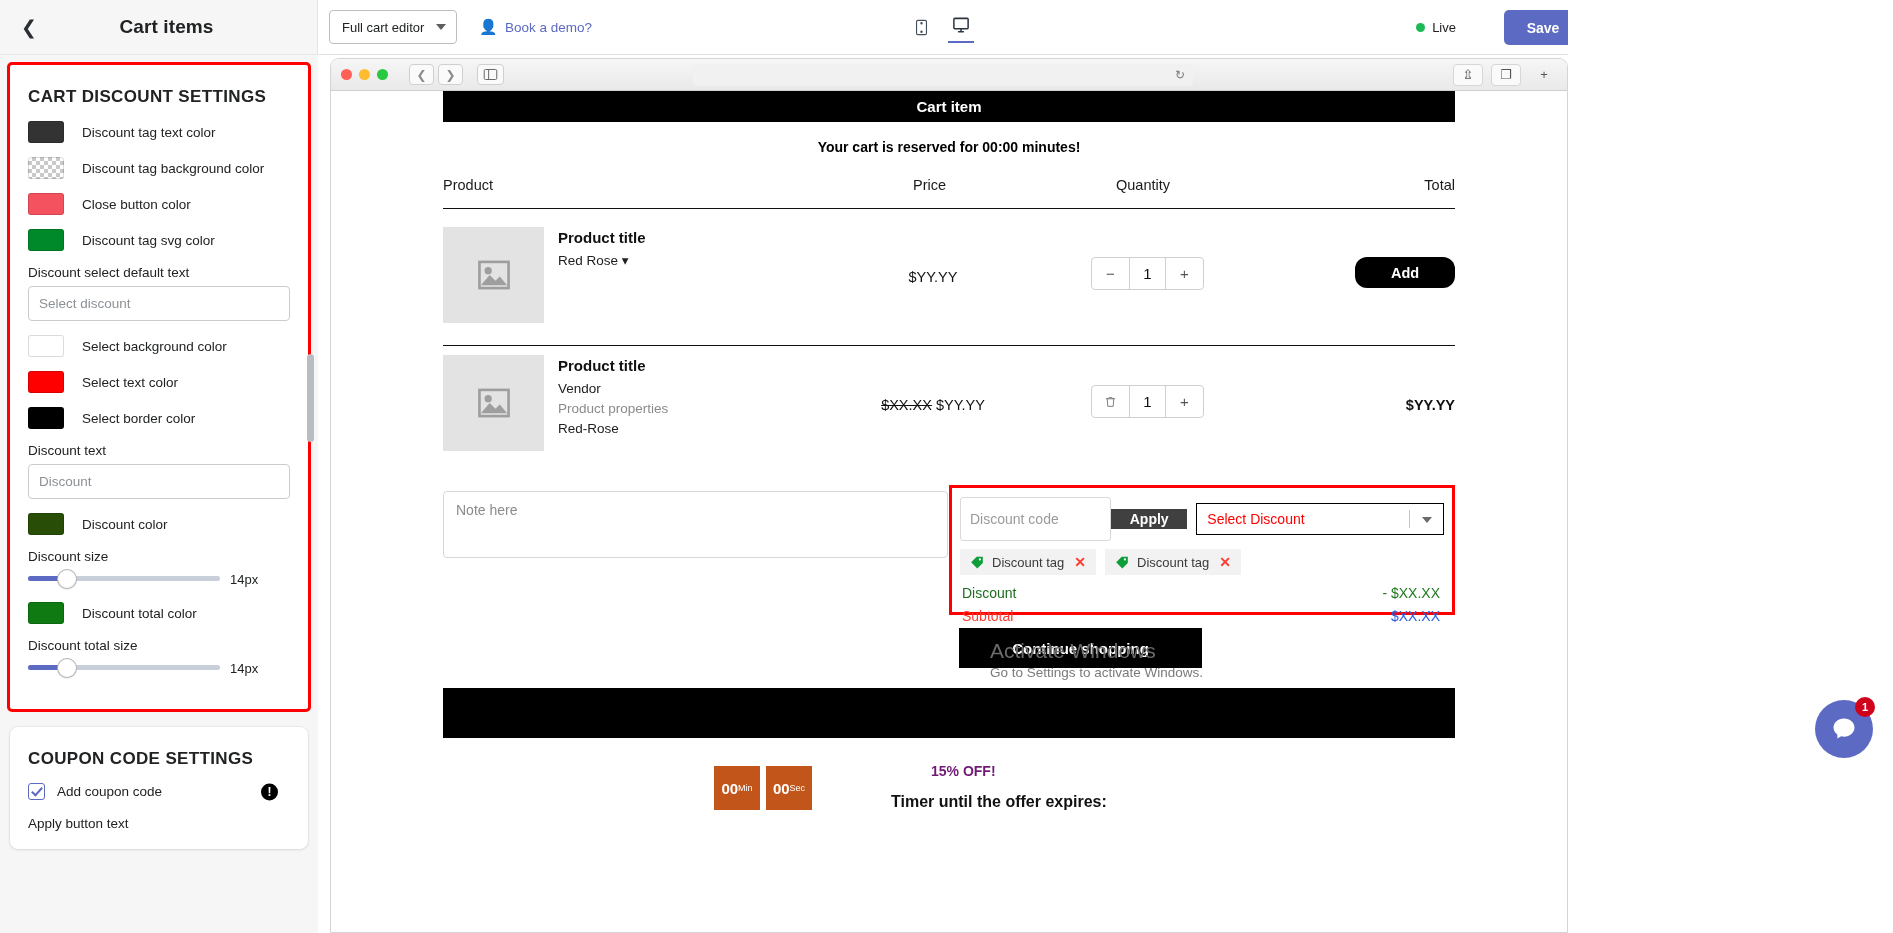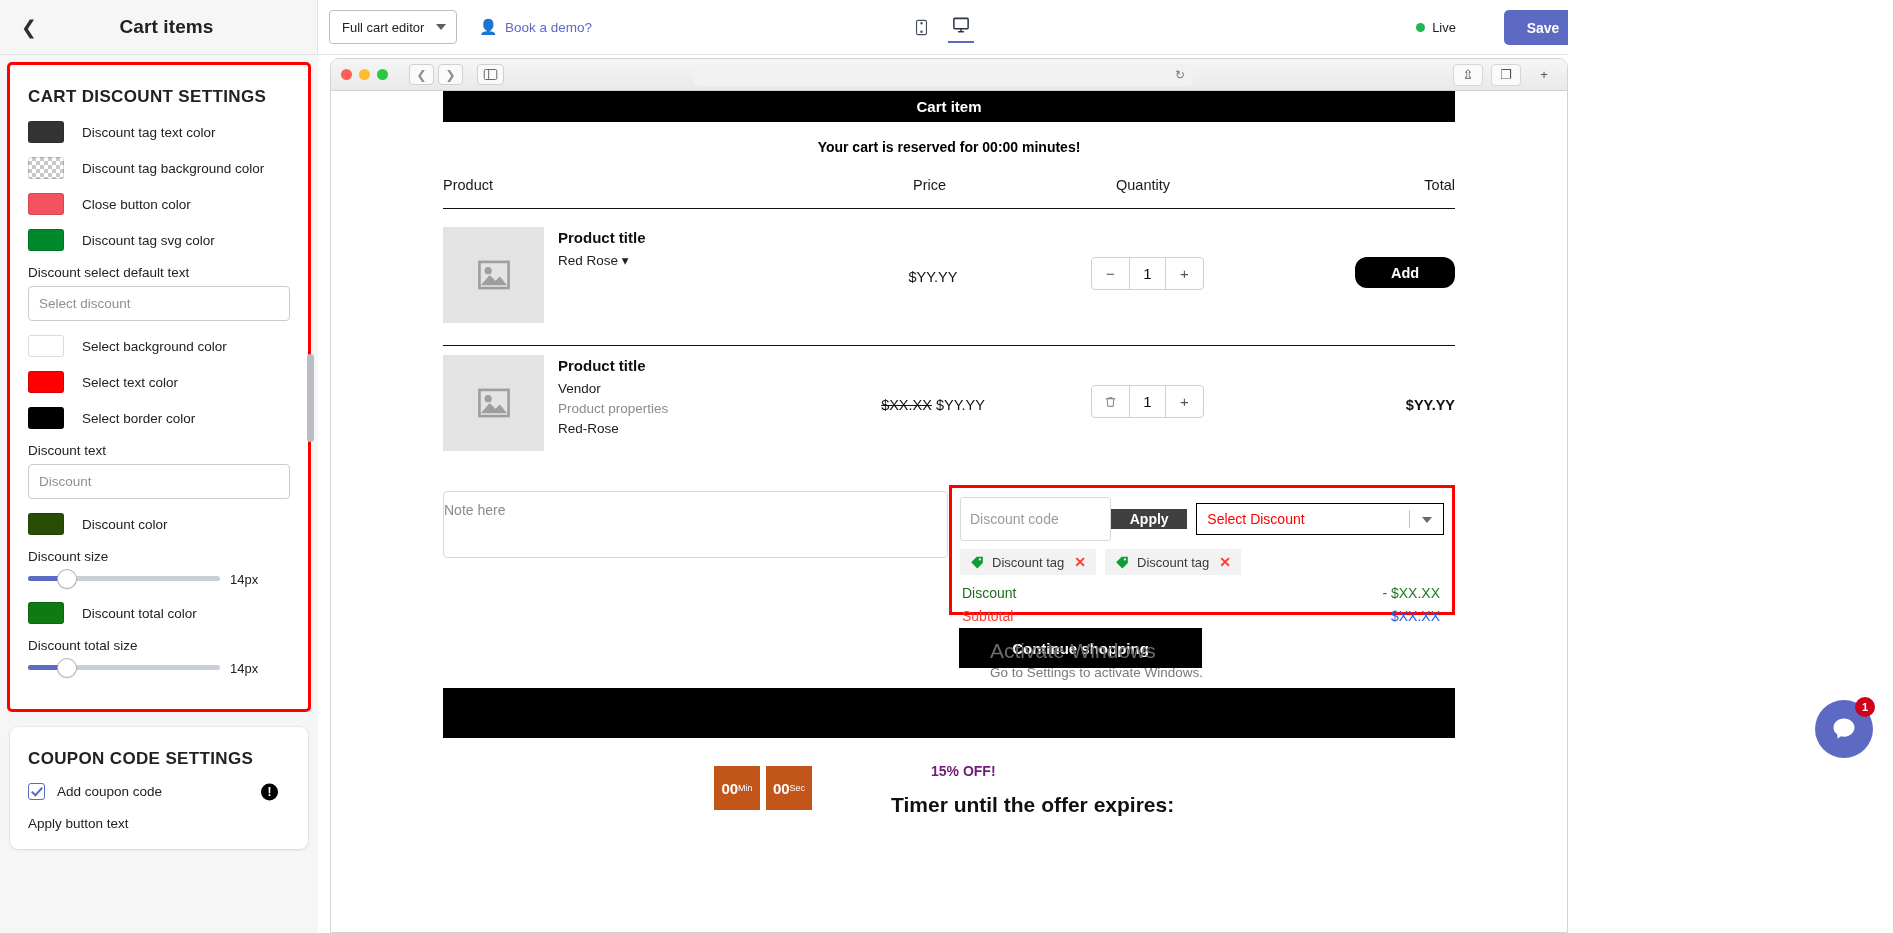--- a/index.html
+++ b/index.html
@@ -220,21 +220,21 @@
   .qtybox .mid { border-left: 1px solid #d0d0d0; border-right: 1px solid #d0d0d0; color: #111; cursor: text; }
   .addbtn {
     position: absolute; right: 0; top: 38px; width: 100px; height: 31px; background: #000;
     color: #fff; font-size: 14.5px; font-weight: 700; display: flex; align-items: center;
     justify-content: center; cursor: pointer; border-radius: 12px;
   }
   .rowtotal { position: absolute; right: 0; top: 50px; font-size: 14.5px; font-weight: 700; color: #111; }
 
   #noteinput {
     position: absolute; left: 112px; top: 400px; width: 505px; height: 67px;
-    border: 1px solid #d7d7d7; border-radius: 4px; background: #fff; padding: 10px 0;
+    border: 1px solid #d7d7d7; border-radius: 4px; background: #fff; padding: 10px 12px;
     font-size: 14px; color: #8b8b8b; cursor: text;
   }
   #discount-box {
     position: absolute; left: 618px; top: 394px; width: 506px; height: 130px;
     border: 3px solid #ff0000; background: #fff; padding: 9px 8px 8px 8px;
   }
   #dc-line { display: flex; align-items: center; }
   #dc-input {
     width: 154px; height: 44px; border: 1px solid #d9d9d9; border-radius: 3px;
     background: #fff; padding: 16px 9px; font-size: 14px; color: #9a9a9a;
@@ -296,21 +296,21 @@
     display: flex; flex-direction: row; align-items: center; justify-content: center;
   }
   .timer-block .tnum { font-size: 15px; font-weight: 700; line-height: 17px; }
   .timer-block .tlbl { font-size: 9px; line-height: 11px; }
   #t-min { left: 383px; }
   #t-sec { left: 435px; }
   #offer-title {
     position: absolute; left: 600px; top: 672px; font-size: 14px; font-weight: 700; color: #701a75;
   }
   #offer-sub {
-    position: absolute; left: 560px; top: 702px; font-size: 21px; font-weight: 700; color: #111;
+    position: absolute; left: 560px; top: 702px; font-size: 16px; font-weight: 700; color: #111;
   }
 
   
   #chat {
     position: absolute; left: 1815px; top: 700px; width: 58px; height: 58px; border-radius: 50%;
     background: #5c6ac4; display: flex; align-items: center; justify-content: center; cursor: pointer;
   }
   #chat svg { width: 28px; height: 28px; }
   #chat-badge {
     position: absolute; right: -2px; top: -3px; width: 20px; height: 20px; border-radius: 50%;

